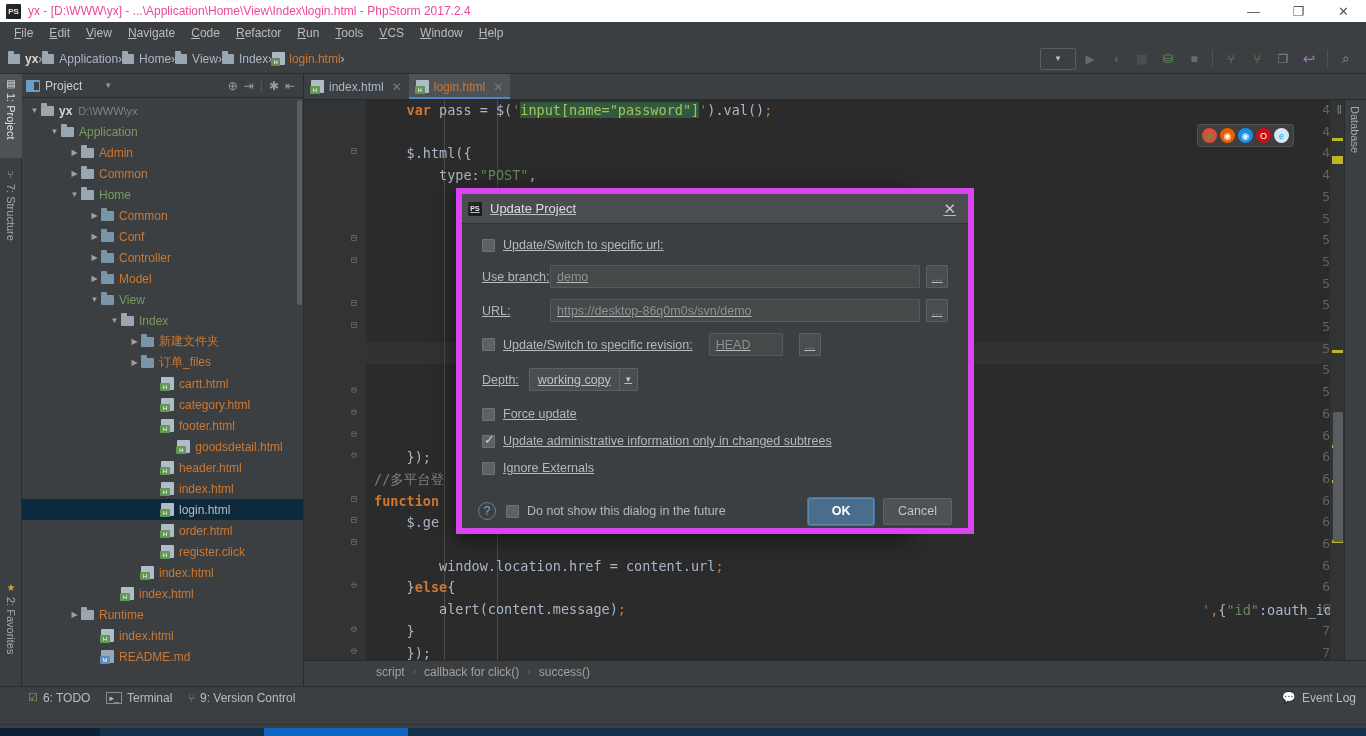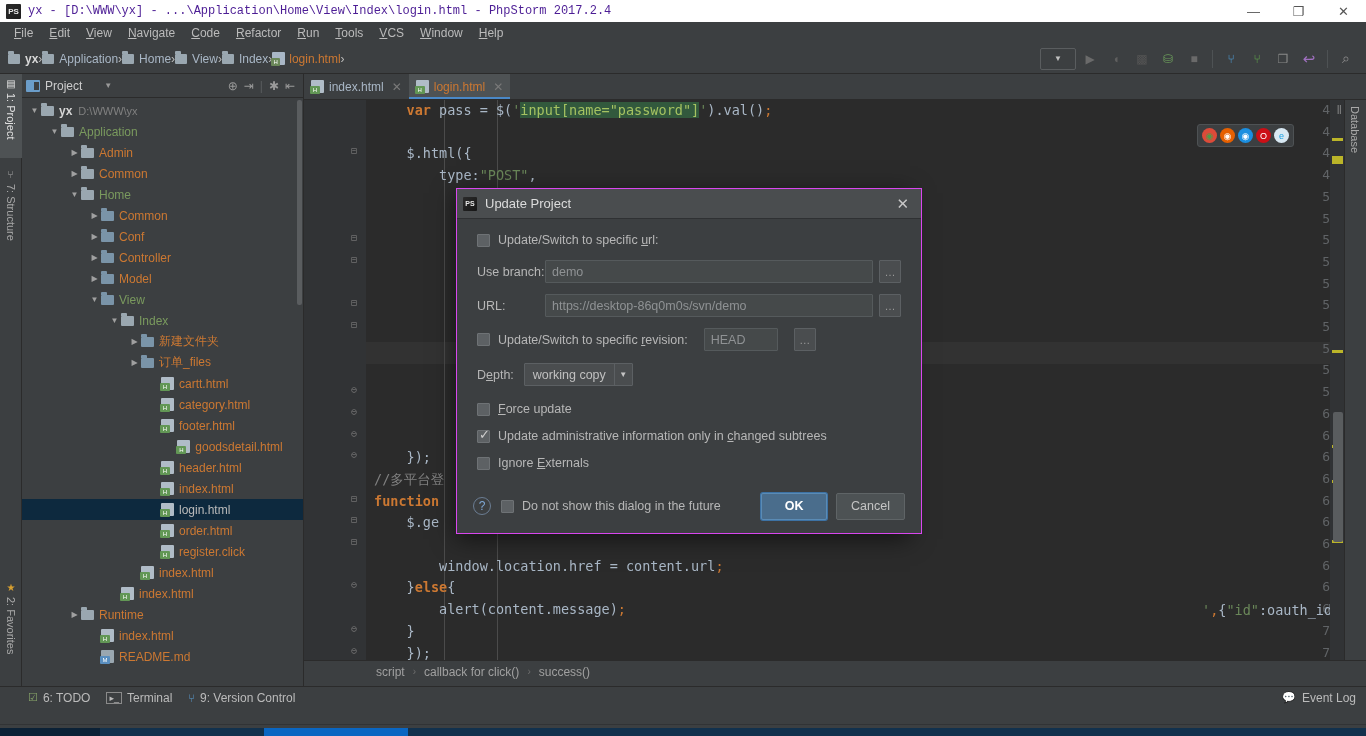--- a/index.html
+++ b/index.html
@@ -19,21 +19,21 @@
     background: #ffffff; color: #3a3a3a;
     display: flex; align-items: center;
   }
   .ps-logo {
     width: 15px; height: 15px; margin-left: 6px; margin-right: 7px;
     background: linear-gradient(135deg,#2b2b2b,#1d1d1d);
     color: #e8e8e8; font-size: 8px; font-weight: bold;
     display: flex; align-items: center; justify-content: center;
     border-radius: 1px; font-family: "Liberation Sans", sans-serif;
   }
-  .title-text { font-size: 12px; color: #4c1d95; white-space: nowrap; font-family: Liberation Mono, monospace; }
+  .title-text { font-size: 12px; color: #ec4899; white-space: nowrap; }
   .win-ctrls { margin-left: auto; display: flex; height: 22px; }
   .win-btn {
     width: 45px; height: 22px; display: flex; align-items: center; justify-content: center;
     color: #555; font-size: 13px;
   }
 
   
   .menubar {
     position: absolute; top: 22px; left: 0; width: 1366px; height: 22px;
     background: #3c3f41; display: flex; align-items: center; padding-left: 6px;
@@ -276,22 +276,22 @@
   }
   .tb-active { position:absolute; left:264px; top:0; width:144px; height:8px; background:#0a66c2; }
   .tb-dark   { position:absolute; left:0; top:0; width:100px; height:8px; background:#0b2136; }
 
   
   .dlg-shadow {
     position: absolute; top: 188px; left: 456px; width: 454px; height: 346px;
     box-shadow: 0 5px 22px rgba(0,0,0,0.55);
   }
   .dialog {
-    position: absolute; top: 188px; left: 456px; width: 466px; height: 346px;
-    background: #3c3f41; border: 1px solid #d946ef;
+    position: absolute; top: 188px; left: 456px; width: 518px; height: 346px;
+    background: #3c3f41; border: 6px solid #d946ef; text-decoration: underline;
   }
   .dlg-title {
     height: 30px; background: #4a4d4f; display: flex; align-items: center;
     padding: 0 6px; border-bottom: 1px solid #2f3133;
   }
   .dlg-ps {
     width: 14px; height: 14px; background: linear-gradient(135deg,#2b2b2b,#161616);
     color: #e8e8e8; font-size: 7px; font-weight: bold;
     display: flex; align-items: center; justify-content: center; margin-right: 8px; border-radius: 1px;
   }

